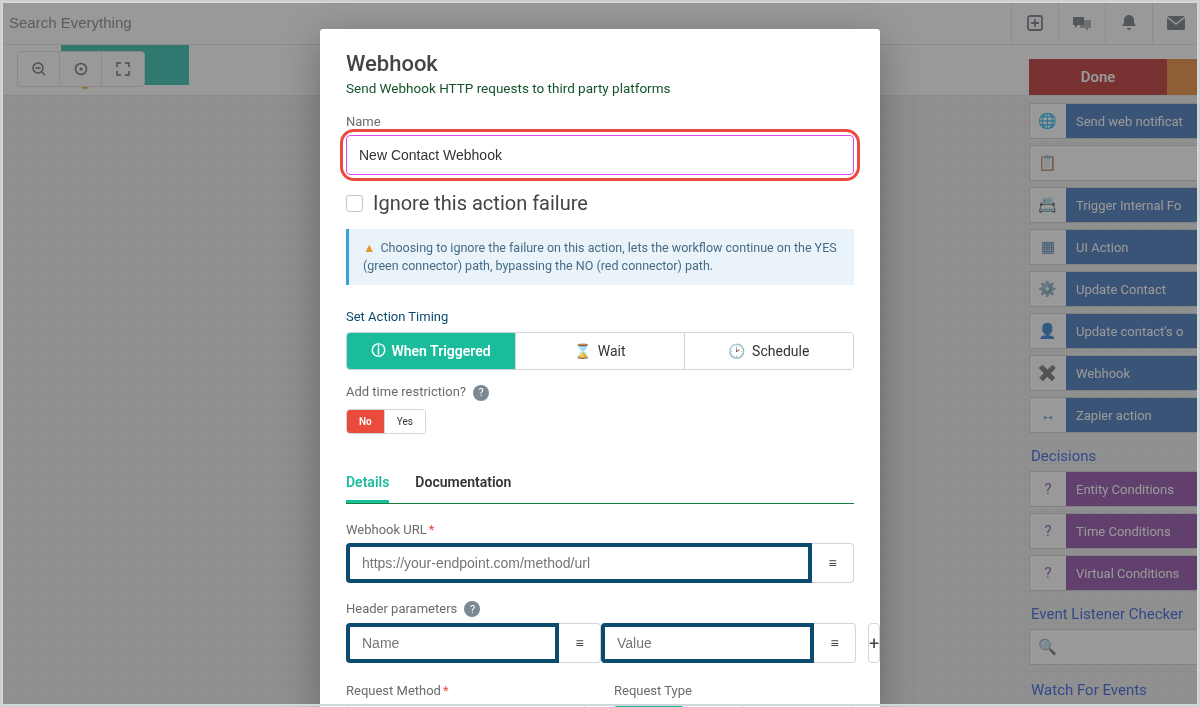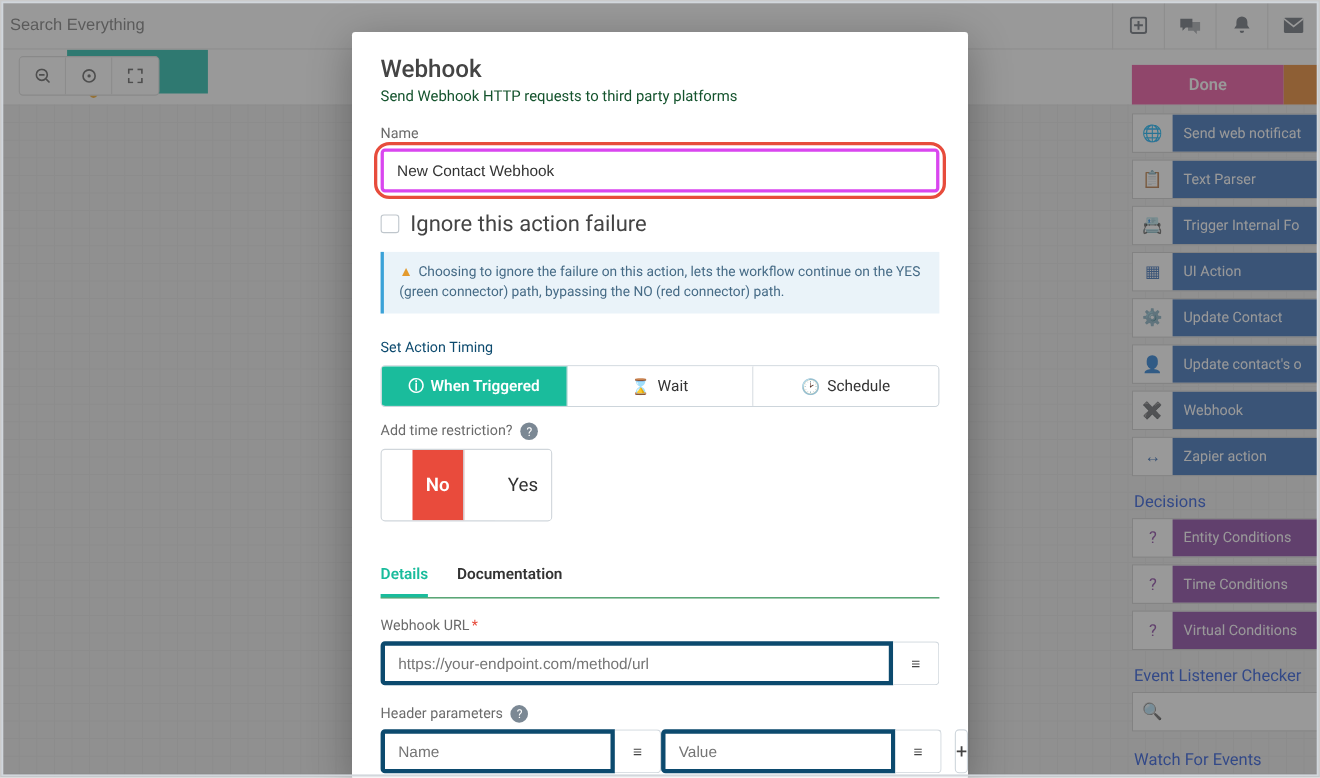--- a/index.html
+++ b/index.html
@@ -23,21 +23,21 @@
 
 .grid-bg { position:absolute; top:94px; left:0; right:0; bottom:0;
   background-color:#ececec;
   background-image: linear-gradient(#e2e2e2 1px, transparent 1px), linear-gradient(90deg, #e2e2e2 1px, transparent 1px);
   background-size:16px 16px;
 }
 
 
 .sidebar { position:absolute; top:44px; right:0; width:170px; bottom:0; background:transparent; }
 .done-row { display:flex; margin:14px 0 8px 0; }
-.done-btn { flex:1; height:36px; background:#ec4899; color:#fff; display:flex; align-items:center; justify-content:center; font-weight:600; font-size:15px; }
+.done-btn { flex:1; height:36px; background:#b91c1c; color:#fff; display:flex; align-items:center; justify-content:center; font-weight:600; font-size:15px; }
 .done-x { width:32px; height:36px; background:#e67e22; }
 .action-list { display:flex; flex-direction:column; gap:6px; }
 .action-item { display:flex; height:36px; border:1px solid #ccc; background:#fff; cursor:pointer; overflow:hidden; }
 .action-item .ic { width:36px; display:flex; align-items:center; justify-content:center; color:#2e66b3; font-size:15px; }
 .action-item .lbl { flex:1; background:#2e66b3; color:#fff; display:flex; align-items:center; padding-left:10px; font-size:13px; white-space:nowrap; }
 .action-item.purple .lbl { background:#833a9e; }
 .action-item.purple .ic { color:#833a9e; }
 .action-item.red .lbl { background:#d75452; }
 .action-item.red .ic { color:#d75452; }
 .section-title { margin:14px 0 6px 2px; color:#1d4ed8; font-size:15px; }
@@ -47,40 +47,40 @@
 
 
 .modal-wrap { position:absolute; top:0; left:50%; transform:translateX(-50%); width:560px; }
 .modal { position:absolute; top:28px; left:0; right:0; background:#fff; border-radius:3px; box-shadow:0 10px 40px rgba(0,0,0,0.3); padding:22px 26px 0 26px; height:680px; overflow:hidden; }
 .modal h2 { font-size:22px; font-weight:500; color:#444; }
 .modal .subtitle { font-size:13.5px; color:#14532d; margin-top:4px; }
 
 .field-label { font-size:13px; color:#6b6b6b; margin-top:18px; margin-bottom:6px; display:block; }
 .req { color:#e74c3c; margin-left:2px; }
 
-.name-input { width:100%; height:40px; border:3px solid #d946ef; border-radius:4px; padding:0 12px; font-size:14px; color:#333; }
+.name-input { width:100%; height:40px; border:1px solid #d946ef; border-radius:4px; padding:0 12px; font-size:14px; color:#333; }
 .name-highlight { position:relative; }
 .name-highlight::after { content:""; position:absolute; inset:-6px; border:3px solid #e74c3c; border-radius:14px; pointer-events:none; }
 
 .check-row { display:flex; align-items:center; gap:10px; margin-top:16px; color:#444; font-size:20px; }
 .check-row .cb { width:17px; height:17px; border:1px solid #bfc6cc; border-radius:3px; }
 
 .info-box { margin-top:14px; background:#eaf3f9; border-left:3px solid #3ba2d8; padding:10px 14px; font-size:12.5px; color:#466b86; line-height:1.45; }
 .info-box .warn { color:#e39a2d; margin-right:5px; }
 
 .section-label { font-size:13px; color:#0c4a6e; margin-top:24px; margin-bottom:8px; }
 
 .seg-group { display:flex; border:1px solid #cdd5db; border-radius:4px; overflow:hidden; height:38px; }
 .seg-btn { flex:1; display:flex; align-items:center; justify-content:center; gap:6px; font-size:14px; color:#333; background:#fff; cursor:pointer; border-right:1px solid #cdd5db; }
 .seg-btn:last-child { border-right:none; }
 .seg-btn.active { background:#1abc9c; color:#fff; font-weight:600; }
 
 .inline-label { font-size:13px; color:#6b6b6b; margin-top:14px; }
 .yn-group { display:flex; margin-top:8px; border:1px solid #d0d6db; border-radius:4px; overflow:hidden; width:fit-content; }
-.yn-btn { padding:22px 12px; font-size:17px; cursor:pointer; background:#fff; color:#333;margin-left:28px; }
+.yn-btn { padding:6px 12px; font-size:10px; cursor:pointer; background:#fff; color:#333; }
 .yn-btn.active { background:#e94b3c; color:#fff; font-weight:600; }
 .yn-btn:first-child { border-right:1px solid #d0d6db; }
 
 .tabs { display:flex; gap:26px; margin-top:30px; border-bottom:1px solid #15803d; }
 .tab { padding:10px 0; font-size:14px; color:#333; font-weight:600; cursor:pointer; border-bottom:3px solid transparent; }
 .tab.active { color:#1abc9c; border-bottom-color:#1abc9c; }
 
 .form-row { margin-top:18px; }
 .input-group { display:flex; }
 .input-group .txt { flex:1; height:40px; border:4px solid #0c4a6e; border-radius:4px 0 0 4px; padding:0 12px; font-size:14px; color:#888; }
@@ -170,21 +170,20 @@
         <div class="done-btn">Done</div>
         <div class="done-x"></div>
       </div>
       <div class="action-list">
         <div class="action-item">
             <div class="ic">🌐</div>
             <div class="lbl">Send web notificat</div>
           </div>
         <div class="action-item">
             <div class="ic">📋</div>
-            <div class="lbl">Text Parser</div>
           </div>
         <div class="action-item">
             <div class="ic">📇</div>
             <div class="lbl">Trigger Internal Fo</div>
           </div>
         <div class="action-item">
             <div class="ic">▦</div>
             <div class="lbl">UI Action</div>
           </div>
         <div class="action-item">

